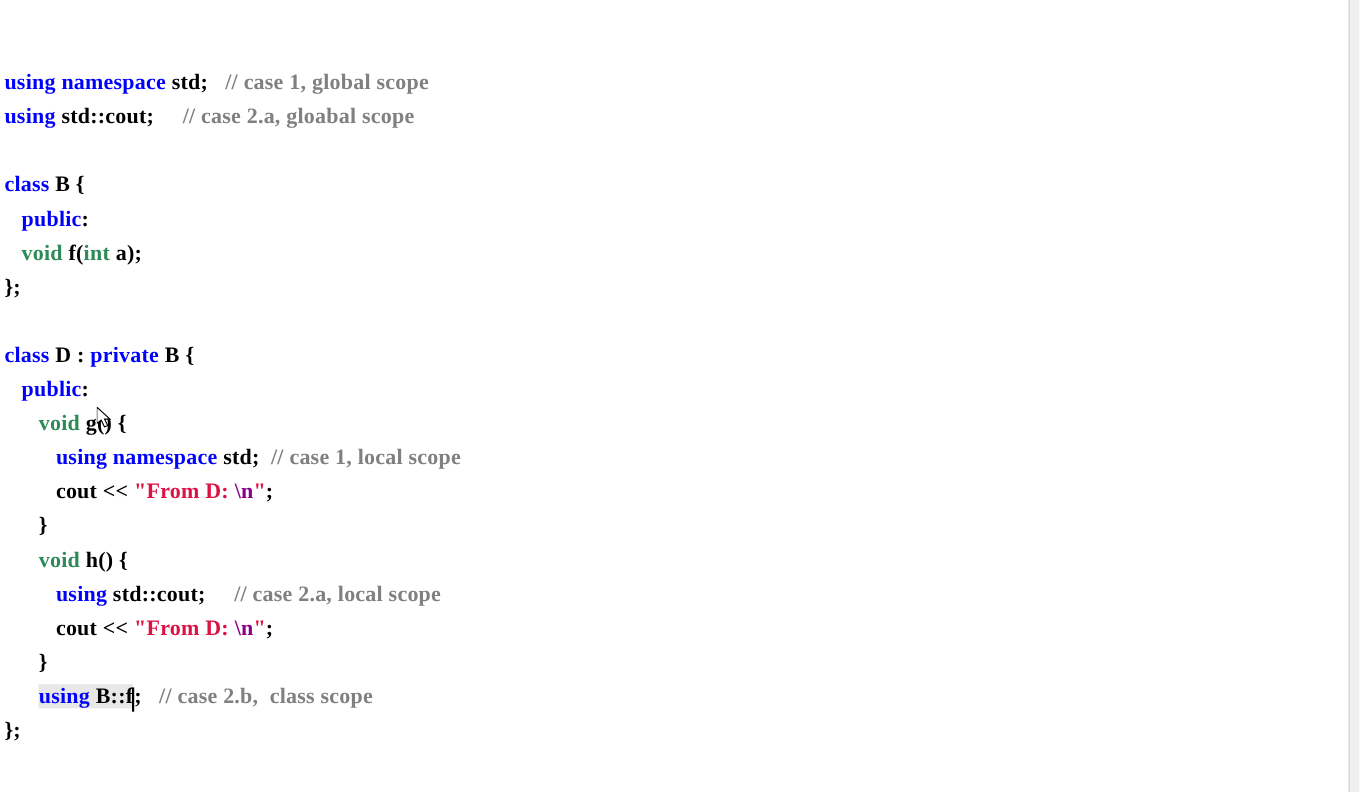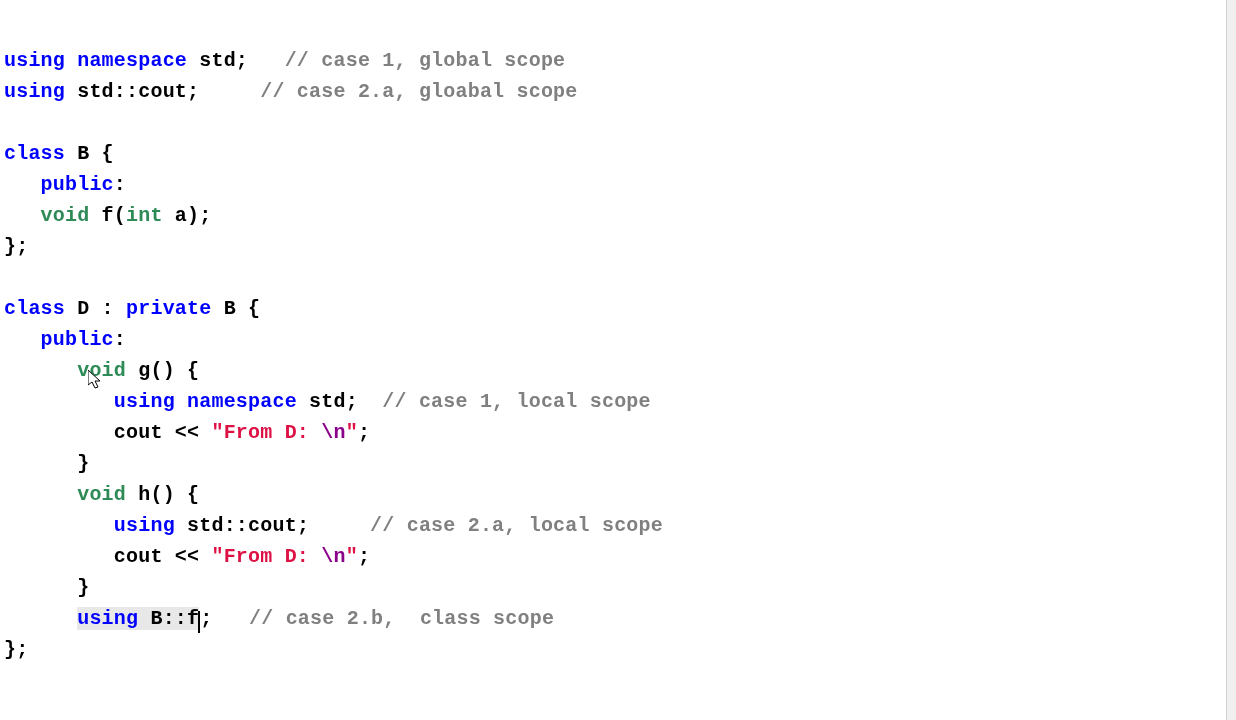--- a/index.html
+++ b/index.html
@@ -8,23 +8,23 @@
       font-size: 20px;
       line-height: 1.55;
       background: #fff;
       padding: 0 4px;
       overflow: hidden;
       width: 1236px;
       height: 720px;
       position: relative;
     }
     pre {
-      font-family: Liberation Mono, monospace;
+      font-family: Liberation Serif, serif;
       white-space: pre;
-      padding-top: 45px;
+      padding-top: 60px;
       letter-spacing: 0.2px;
     }
     .kw { color: #0000ff; font-weight: bold; }
     .type { color: #2e8b57; font-weight: bold; }
     .cmt { color: #808080; font-weight: bold; }
     .str { color: #dd1144; font-weight: bold; }
     .esc { color: #8b008b; font-weight: bold; }
     .txt { color: #000; font-weight: bold; }
     .hl { background: #e8e8e8; }
     .cursor {

